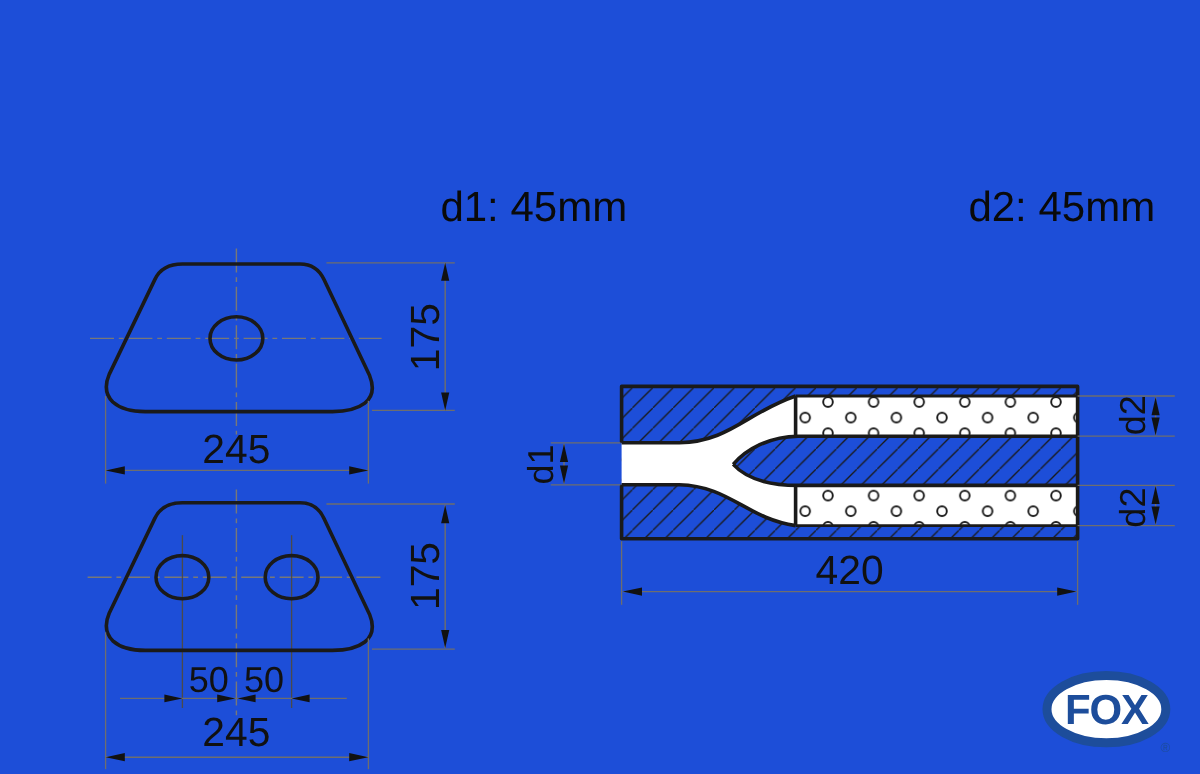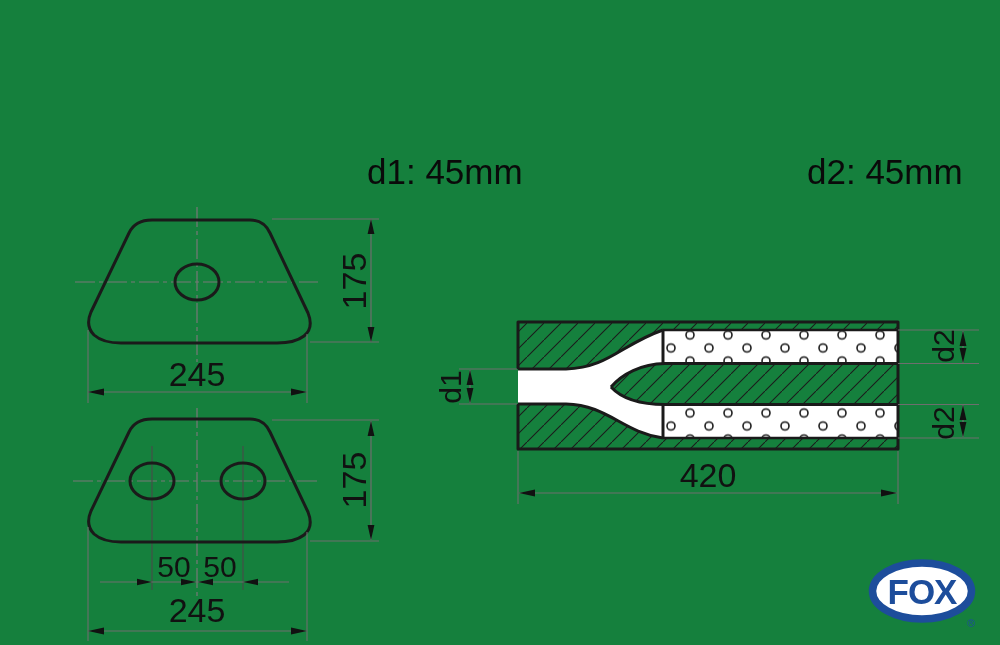--- a/index.html
+++ b/index.html
@@ -1,16 +1,16 @@
 <!DOCTYPE html>
 <html><head>
 <meta charset="utf-8">
 <style>
   html,body{margin:0;padding:0;background:#ffffff;}
-  .canvas{position:relative;width:1000px;height:645px;background:#15803d;overflow:hidden;}
+  .canvas{position:relative;width:1000px;height:645px;background:#1d4ed8;overflow:hidden;}
   svg{display:block;}
   .thick{fill:none;stroke:#1a1a1a;stroke-width:3;stroke-linejoin:round;}
   .med{fill:none;stroke:#1a1a1a;stroke-width:2.4;}
   .thin{fill:none;stroke:#6e6e6e;stroke-width:1.1;}
   .axis{fill:none;stroke:#4a4a4a;stroke-width:1.1;}
   .cl{fill:none;stroke:#787878;stroke-width:1.2;stroke-dasharray:20 4 4 4;}
   .dim{fill:none;stroke:#6e6e6e;stroke-width:1.2;}
   .arr{fill:#111;stroke:none;}
   .t34{font-family:"Liberation Sans",sans-serif;font-size:34px;fill:#111;}
   .t30{font-family:"Liberation Sans",sans-serif;font-size:30px;fill:#111;}

